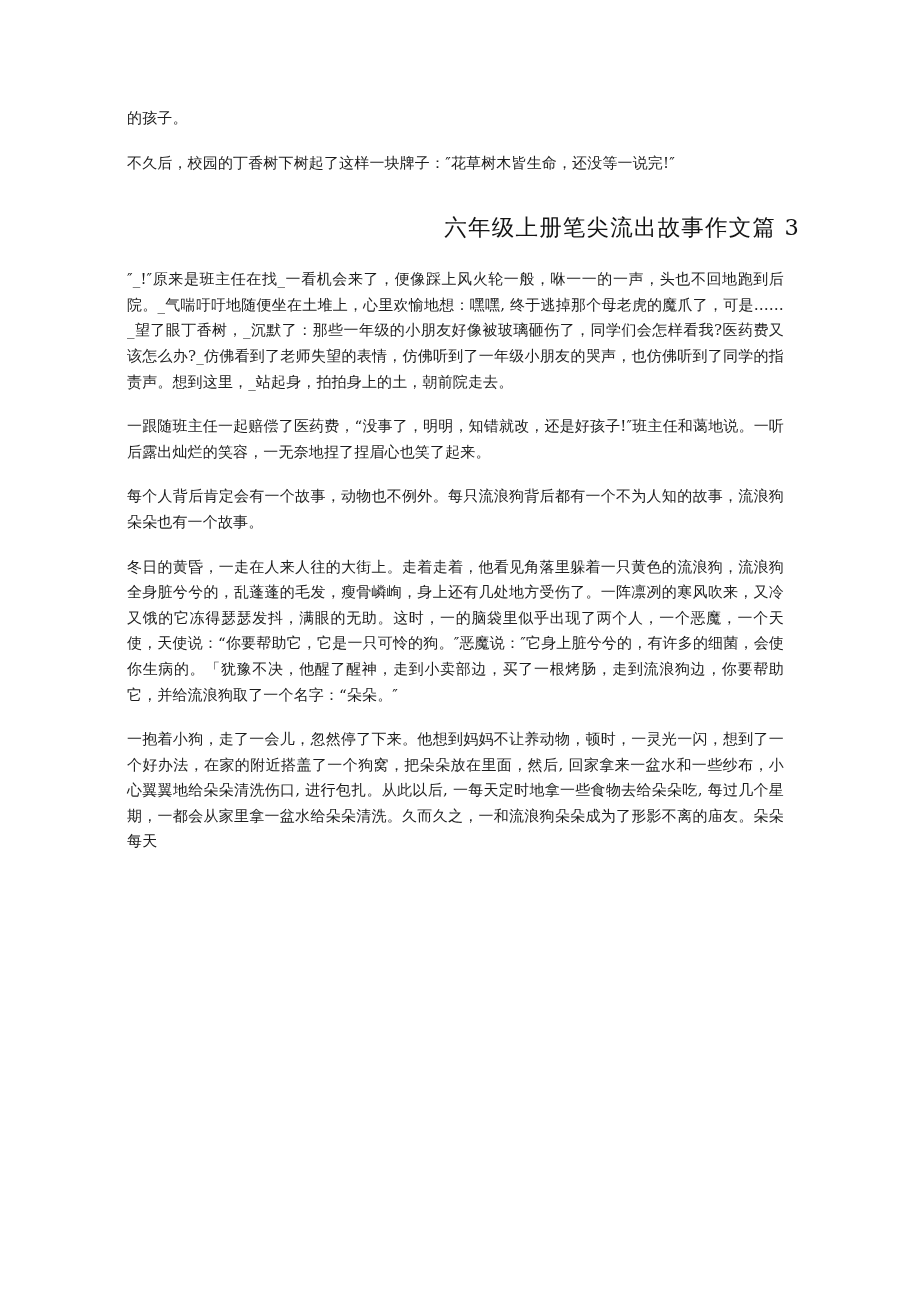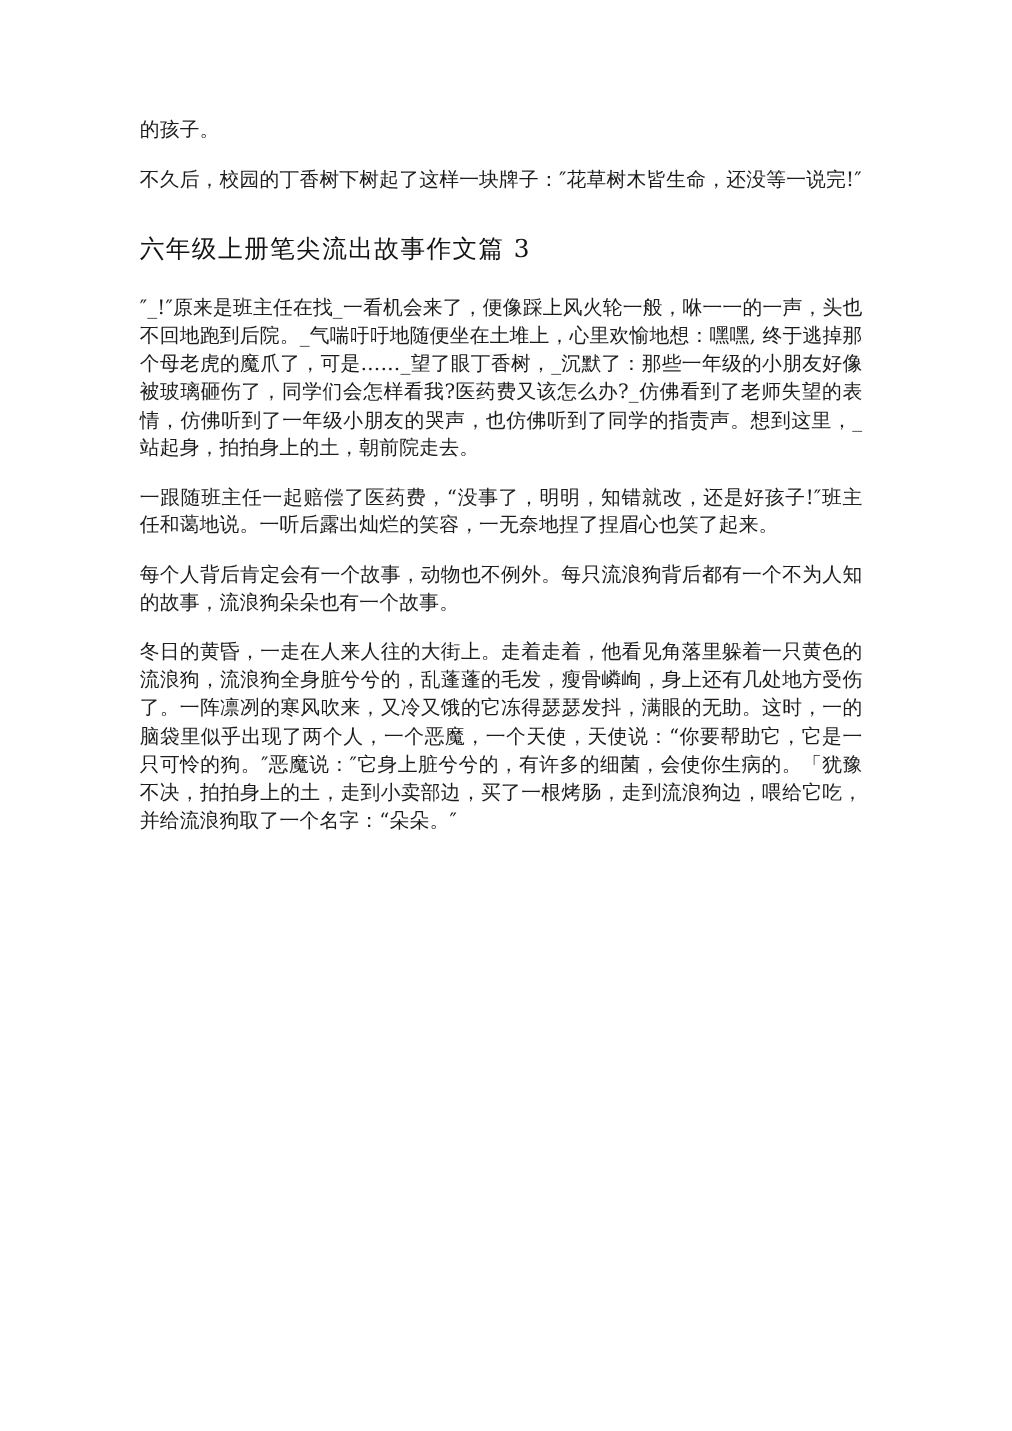--- a/index.html
+++ b/index.html
@@ -21,40 +21,41 @@
     height: 1301px;
     box-sizing: border-box;
     padding: 106px 120px 0 127px;
     background: #ffffff;
   }
   .doc-body {
     width: 673px;
   }
   p.para {
     margin: 0 16px 19px 0;
-    font-size: 18px;
+    font-size: 15px;
     line-height: 25.6px;
     text-align: justify;
     text-justify: inter-character;
     letter-spacing: 0.15px;
     color: #1c1c1c;
     font-family: "DejaVu Serif", "Liberation Serif", serif;
     word-break: break-all;
   }
   h2.section-heading {
     margin: 30px 0 24px 0;
     font-size: 22.5px;
     line-height: 32px;
     font-weight: normal;
     letter-spacing: 1.2px;
     color: #141414;
     font-family: "DejaVu Serif", "Liberation Serif", serif;
   }
   h2.section-heading.first {
     margin-top: 35px;
+    text-align: right;
   }
   .last-para {
     margin-bottom: 0;
   }
 </style>
 </head>
 <body>
 
 <div class="page">
   <div class="doc-body">
@@ -69,17 +70,18 @@
 
     <p class="para">″_!″原来是班主任在找_一看机会来了，便像踩上风火轮一般，咻一一的一声，头也不回地跑到后院。_气喘吁吁地随便坐在土堆上，心里欢愉地想：嘿嘿, 终于逃掉那个母老虎的魔爪了，可是……_望了眼丁香树，_沉默了：那些一年级的小朋友好像被玻璃砸伤了，同学们会怎样看我?医药费又该怎么办?_仿佛看到了老师失望的表情，仿佛听到了一年级小朋友的哭声，也仿佛听到了同学的指责声。想到这里，_站起身，拍拍身上的土，朝前院走去。</p>
 
 
     <p class="para">一跟随班主任一起赔偿了医药费，“没事了，明明，知错就改，还是好孩子!″班主任和蔼地说。一听后露出灿烂的笑容，一无奈地捏了捏眉心也笑了起来。</p>
 
 
 
     <p class="para">每个人背后肯定会有一个故事，动物也不例外。每只流浪狗背后都有一个不为人知的故事，流浪狗朵朵也有一个故事。</p>
 
-    <p class="para">冬日的黄昏，一走在人来人往的大街上。走着走着，他看见角落里躲着一只黄色的流浪狗，流浪狗全身脏兮兮的，乱蓬蓬的毛发，瘦骨嶙峋，身上还有几处地方受伤了。一阵凛冽的寒风吹来，又冷又饿的它冻得瑟瑟发抖，满眼的无助。这时，一的脑袋里似乎出现了两个人，一个恶魔，一个天使，天使说：“你要帮助它，它是一只可怜的狗。″恶魔说：″它身上脏兮兮的，有许多的细菌，会使你生病的。「犹豫不决，拍拍身上的土，走到小卖部边，买了一根烤肠，走到流浪狗边，喂给它吃，并给流浪狗取了一个名字：“朵朵。″</p>
+    <p class="para">冬日的黄昏，一走在人来人往的大街上。走着走着，他看见角落里躲着一只黄色的流浪狗，流浪狗全身脏兮兮的，乱蓬蓬的毛发，瘦骨嶙峋，身上还有几处地方受伤了。一阵凛冽的寒风吹来，又冷又饿的它冻得瑟瑟发抖，满眼的无助。这时，一的脑袋里似乎出现了两个人，一个恶魔，一个天使，天使说：“你要帮助它，它是一只可怜的狗。″恶魔说：″它身上脏兮兮的，有许多的细菌，会使你生病的。「犹豫不决，他醒了醒神，走到小卖部边，买了一根烤肠，走到流浪狗边，你要帮助它，并给流浪狗取了一个名字：“朵朵。″</p>
 
+    <p class="para last-para">一抱着小狗，走了一会儿，忽然停了下来。他想到妈妈不让养动物，顿时，一灵光一闪，想到了一个好办法，在家的附近搭盖了一个狗窝，把朵朵放在里面，然后, 回家拿来一盆水和一些纱布，小心翼翼地给朵朵清洗伤口, 进行包扎。从此以后, 一每天定时地拿一些食物去给朵朵吃, 每过几个星期，一都会从家里拿一盆水给朵朵清洗。久而久之，一和流浪狗朵朵成为了形影不离的庙友。朵朵每天</p>
 
   </div>
 </div>
 
 </body></html>

